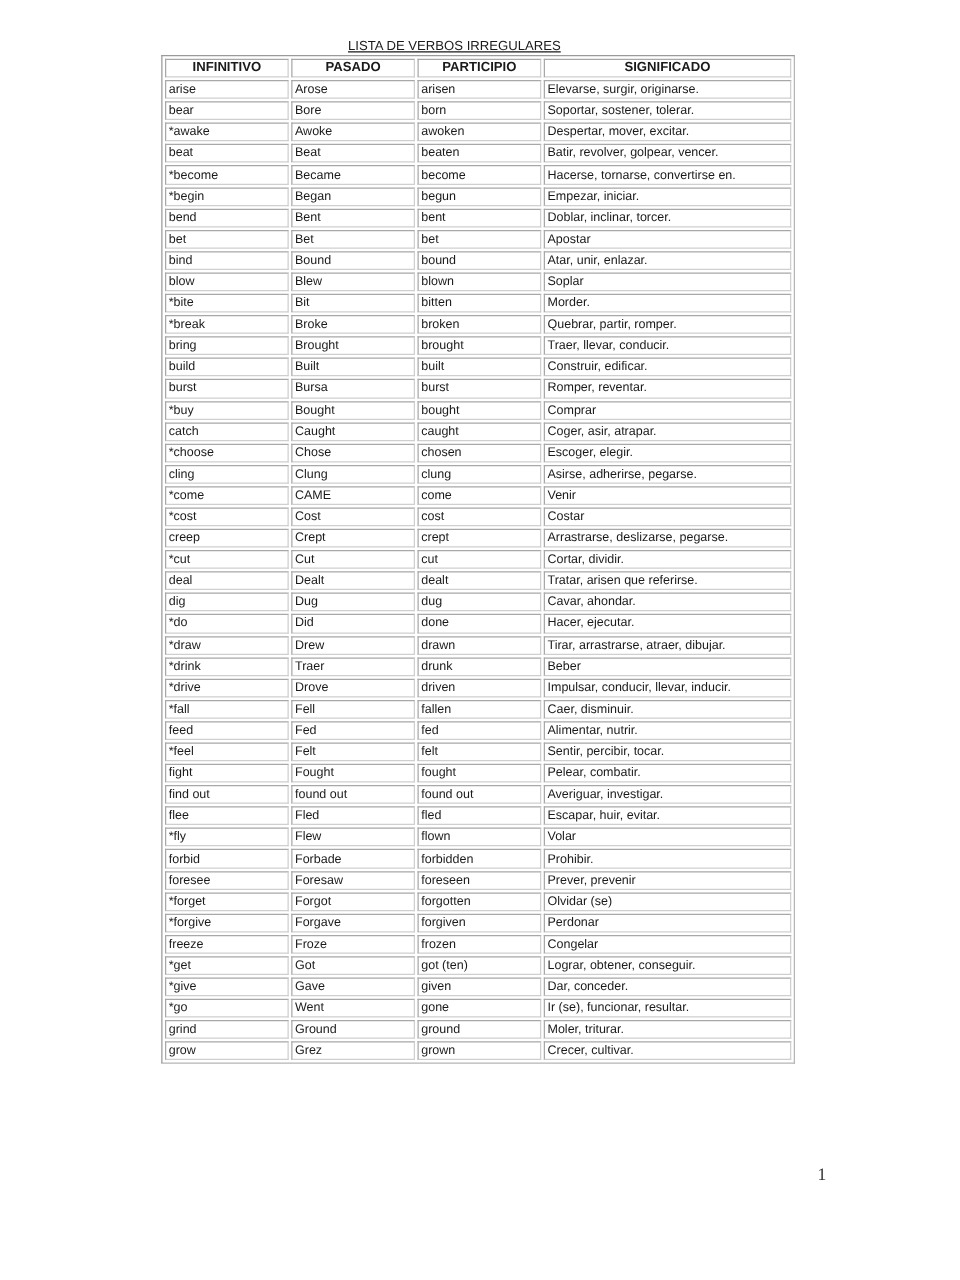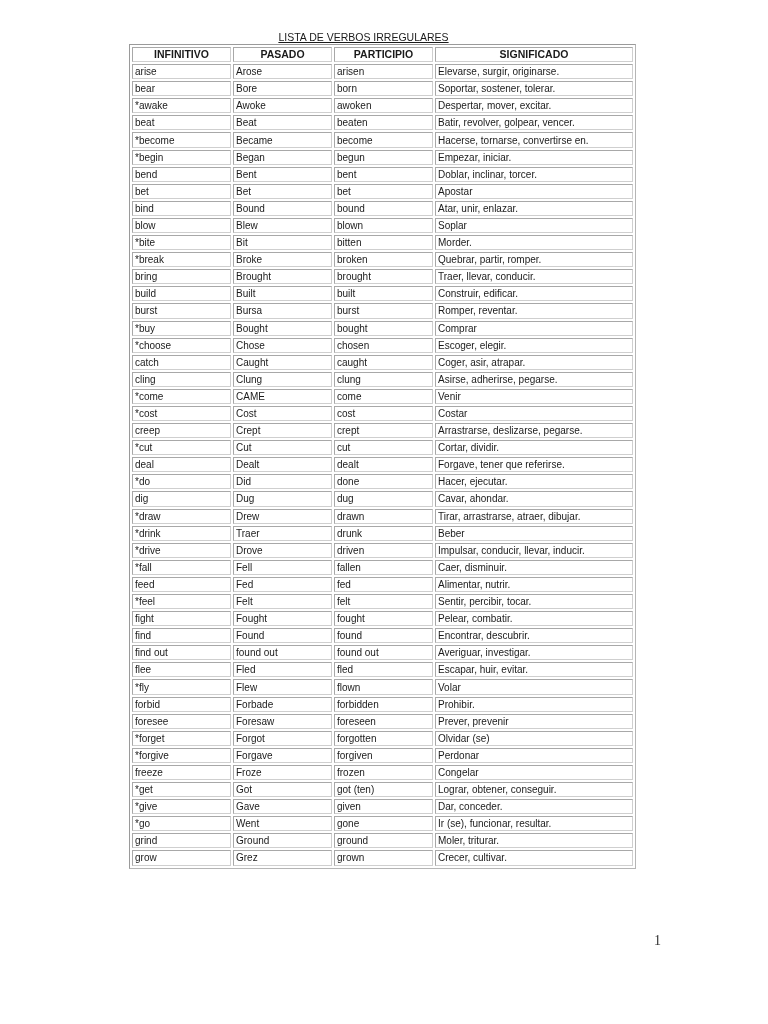--- a/index.html
+++ b/index.html
@@ -189,32 +189,32 @@
           <td>burst</td>
           <td>Romper, reventar.</td>
         </tr>
         <tr>
           <td>*buy</td>
           <td>Bought</td>
           <td>bought</td>
           <td>Comprar</td>
         </tr>
         <tr>
+          <td>catch</td>
+          <td>Caught</td>
+          <td>caught</td>
+          <td>Coger, asir, atrapar.</td>
+        </tr>
+        <tr>
           <td>*choose</td>
           <td>Chose</td>
           <td>chosen</td>
           <td>Escoger, elegir.</td>
         </tr>
         <tr>
-          <td>catch</td>
-          <td>Caught</td>
-          <td>caught</td>
-          <td>Coger, asir, atrapar.</td>
-        </tr>
-        <tr>
           <td>cling</td>
           <td>Clung</td>
           <td>clung</td>
           <td>Asirse, adherirse, pegarse.</td>
         </tr>
         <tr>
           <td>*come</td>
           <td>CAME</td>
           <td>come</td>
           <td>Venir</td>
@@ -234,35 +234,35 @@
         <tr>
           <td>*cut</td>
           <td>Cut</td>
           <td>cut</td>
           <td>Cortar, dividir.</td>
         </tr>
         <tr>
           <td>deal</td>
           <td>Dealt</td>
           <td>dealt</td>
-          <td>Forgave, tener que referirse.</td>
+          <td>Tratar, arisen que referirse.</td>
+        </tr>
+        <tr>
+          <td>dig</td>
+          <td>Dug</td>
+          <td>dug</td>
+          <td>Cavar, ahondar.</td>
         </tr>
         <tr>
           <td>*do</td>
           <td>Did</td>
           <td>done</td>
           <td>Hacer, ejecutar.</td>
         </tr>
         <tr>
-          <td>dig</td>
-          <td>Dug</td>
-          <td>dug</td>
-          <td>Cavar, ahondar.</td>
-        </tr>
-        <tr>
           <td>*draw</td>
           <td>Drew</td>
           <td>drawn</td>
           <td>Tirar, arrastrarse, atraer, dibujar.</td>
         </tr>
         <tr>
           <td>*drink</td>
           <td>Traer</td>
           <td>drunk</td>
           <td>Beber</td>
@@ -289,26 +289,20 @@
           <td>*feel</td>
           <td>Felt</td>
           <td>felt</td>
           <td>Sentir, percibir, tocar.</td>
         </tr>
         <tr>
           <td>fight</td>
           <td>Fought</td>
           <td>fought</td>
           <td>Pelear, combatir.</td>
-        </tr>
-        <tr>
-          <td>find</td>
-          <td>Found</td>
-          <td>found</td>
-          <td>Encontrar, descubrir.</td>
         </tr>
         <tr>
           <td>find out</td>
           <td>found out</td>
           <td>found out</td>
           <td>Averiguar, investigar.</td>
         </tr>
         <tr>
           <td>flee</td>
           <td>Fled</td>

